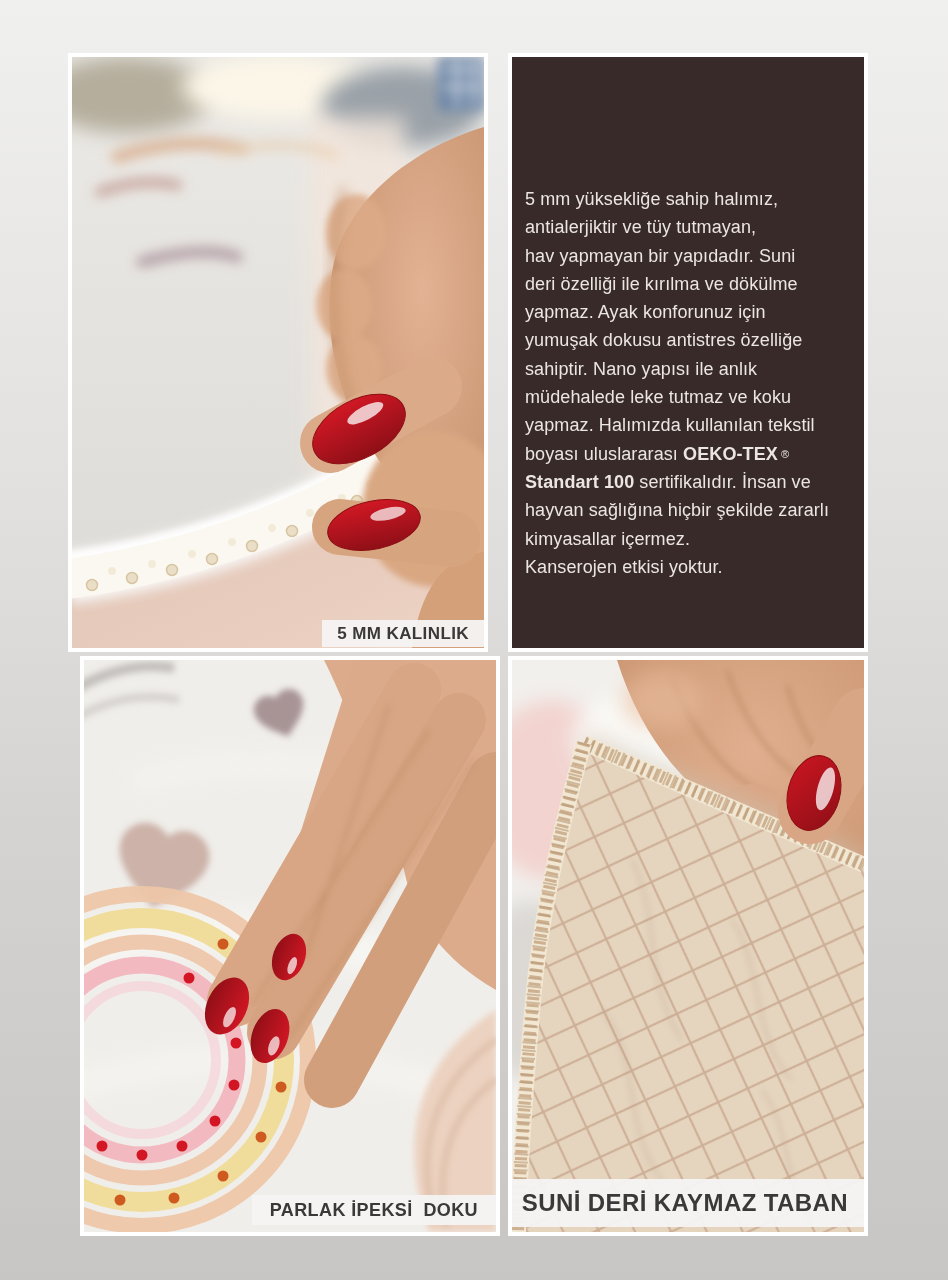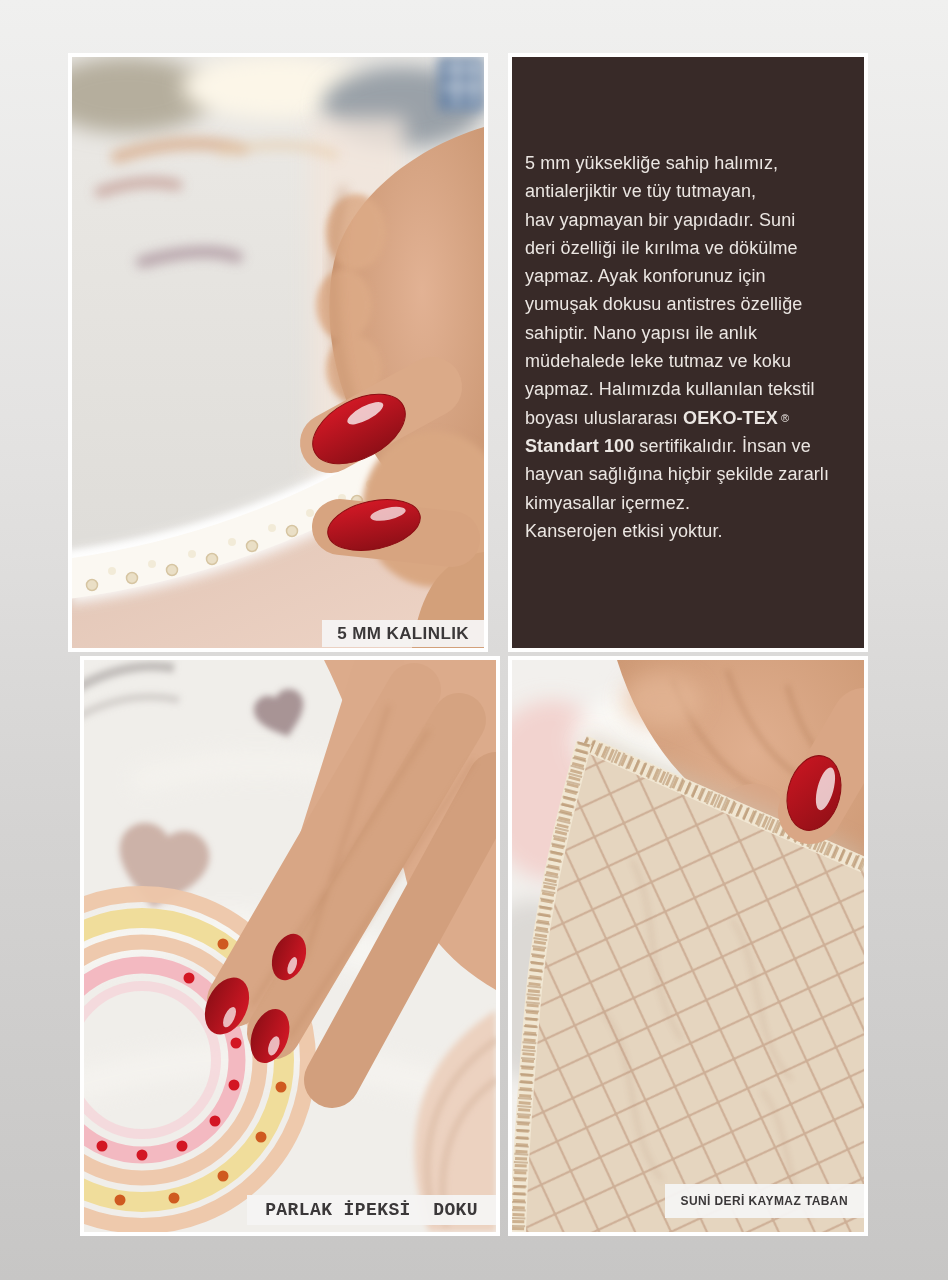--- a/index.html
+++ b/index.html
@@ -17,45 +17,46 @@
     position:absolute;
     border:4px solid #ffffff;
     overflow:hidden;
     background:#e8e6e2;
   }
   figure.panel { display:block; }
   .panel svg { display:block; width:100%; height:100%; }
 
   .panel-tl { left:68px;  top:53px;  width:412px; height:591px; }
   .panel-tr { left:508px; top:53px;  width:352px; height:591px; background:#382a28; }
-  .panel-bl { left:80px;  top:656px; width:412px; height:572px;font-family:Liberation Mono, monospace; }
+  .panel-bl { left:80px;  top:656px; width:412px; height:572px; }
   .panel-br { left:508px; top:656px; width:352px; height:572px; }
 
   .info-text {
     white-space:pre-line;
     color:#ebe6e2;
     font-size:18px;
     line-height:28.3px;
     letter-spacing:.1px;
     padding:92px 6px 0 13px;
+    margin-top:36px;
   }
   .seg-bold { font-weight:700; }
   .seg-reg-mark { font-size:11px; vertical-align:2px; }
 
   .strip {
     position:absolute;
     right:0;
     background:rgba(245,244,242,.96);
     display:flex; align-items:center;
     color:#3b3839; font-weight:700; letter-spacing:.4px;
   }
   .strip span { white-space:pre; }
   .strip-tl { bottom:1px; height:27px; padding:0 15px; font-size:17px; }
   .strip-bl { bottom:7px; height:30px; padding:0 18px; font-size:18px; }
-  .strip-br { bottom:14px; height:34px; padding:0 16px; font-size:12px; }
+  .strip-br { bottom:5px; height:48px; padding:0 16px; font-size:24px; }
 </style>
 </head>
 <body>
 
 <div class="page">
 
   <figure class="panel panel-tl">
     <svg viewBox="0 0 412 591" preserveAspectRatio="none">
       <defs>
         <linearGradient id="tlRug" x1="0" y1="0" x2="0" y2="1">

